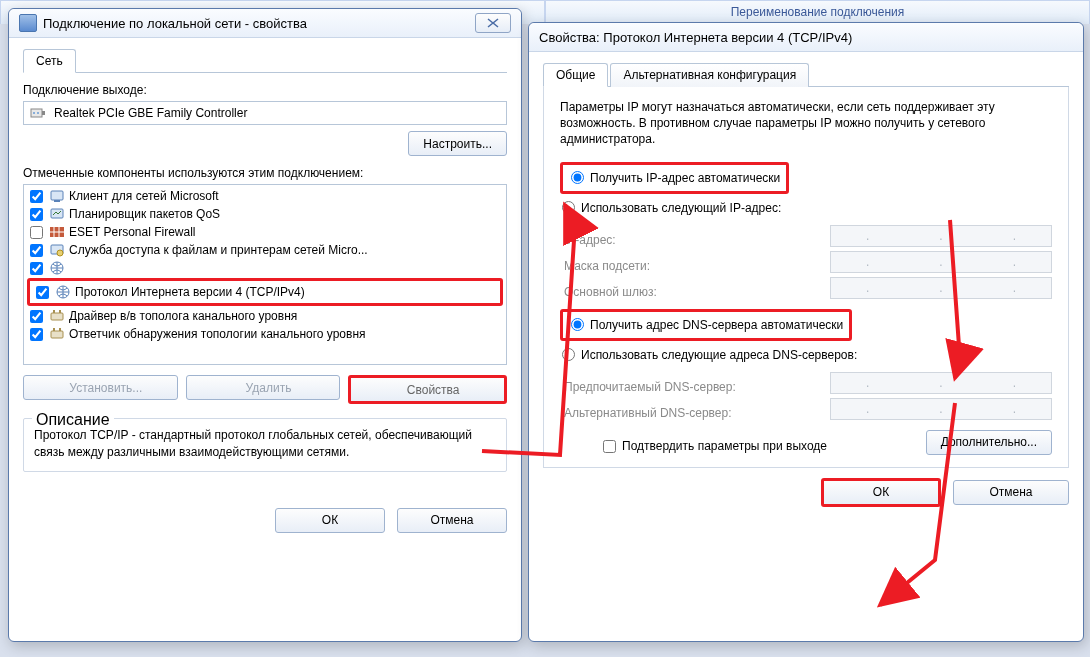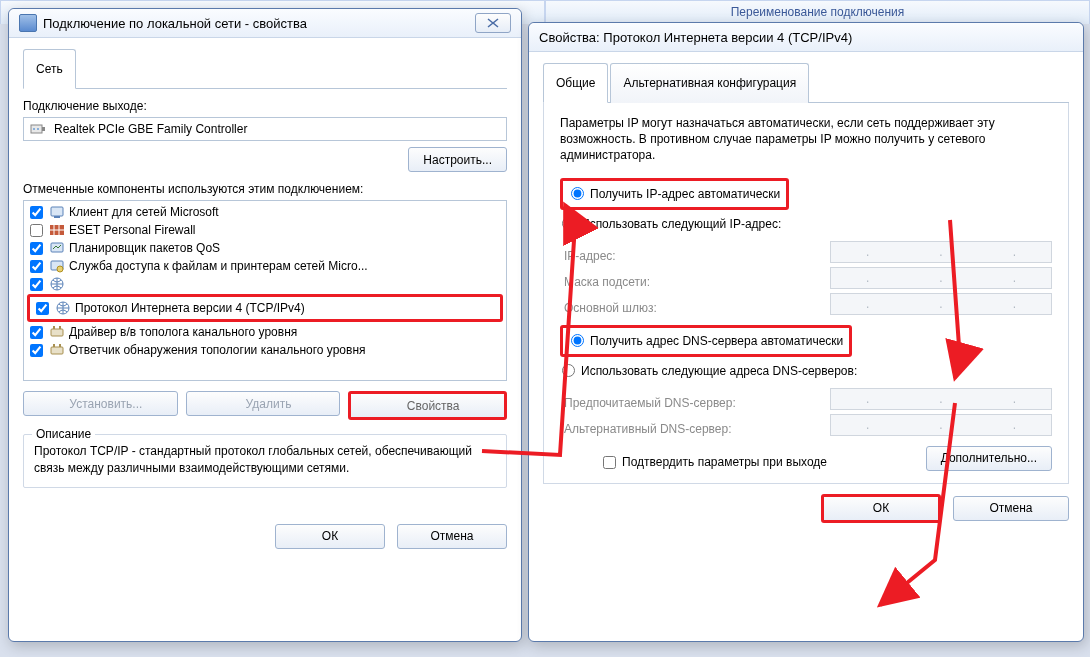--- a/index.html
+++ b/index.html
@@ -13,21 +13,21 @@
   .titlebar .title{flex:1;font-size:13px;}
   .title-icon{width:16px;height:16px;margin-right:6px;background:linear-gradient(#a0c0e8,#5b8bd0);border-radius:2px;border:1px solid #4a76b0;}
   .close-btn{width:34px;height:18px;border:1px solid #8fa5c6;border-radius:3px;
     background:linear-gradient(#fdfdfd,#e6edf7);display:flex;align-items:center;justify-content:center;}
   .close-btn svg{width:12px;height:10px;}
 
   .content{padding:10px 14px 14px;}
 
   
   .tabstrip{display:flex;border-bottom:1px solid #b7c6d8;margin-bottom:10px;}
-  .tab{padding:12px 12px;border:1px solid #b7c6d8;border-bottom:none;background:linear-gradient(#fff,#f1f4f9);
+  .tab{padding:4px 12px;border:1px solid #b7c6d8;border-bottom:none;background:linear-gradient(#fff,#f1f4f9);
     border-radius:3px 3px 0 0;margin-right:2px;position:relative;top:1px;cursor:default;}
   .tab.active{background:#fff;border-bottom:1px solid #fff;}
 
   
   .label{margin:4px 0;}
   .field-box{border:1px solid #b7c6d8;background:#fff;padding:1px 6px;display:flex;align-items:center;height:20px;}
   .adapter-icon{width:16px;height:16px;margin-right:8px;}
   .btn{display:inline-flex;align-items:center;justify-content:center;height:23px;padding:0 14px;
     border:1px solid #9fb3cf;border-radius:3px;background:linear-gradient(#fdfdfd,#e8eef7);cursor:default;}
   .btn.disabled{color:#9aa4b2;}
@@ -37,21 +37,21 @@
   .li{display:flex;align-items:center;height:18px;padding:0 4px;white-space:nowrap;}
   .li input[type=checkbox]{margin:0 4px 0 2px;}
   .li .li-icon{width:16px;height:16px;margin:0 4px 0 2px;}
 
   .three-btns{display:flex;justify-content:space-between;margin-top:10px;}
   .three-btns .btn{flex:1;margin:0 4px;padding-left:25px;}
   .three-btns .btn:first-child{margin-left:0;}
   .three-btns .btn:last-child{margin-right:0;}
 
   .groupbox{border:1px solid #d0d9e6;border-radius:2px;margin-top:14px;padding:8px 10px 10px;position:relative;}
-  .groupbox-title{position:absolute;top:-8px;left:8px;background:#fff;padding:0 4px;font-size:12px;}
+  .groupbox-title{position:absolute;top:-8px;left:8px;background:#fff;padding:0 4px;font-size:16px;}
 
   
   .desc{line-height:1.35;margin-bottom:14px;}
   .radio-row{display:flex;align-items:center;margin:3px 0 3px 2px;}
   .radio-row input[type=radio]{margin:0 6px 0 0;}
   .ipgrid{margin:6px 0 10px 4px;}
   .iprow{display:flex;align-items:flex-end;height:26px;}
   .iprow .iplabel{flex:1;color:#8a8a8a;}
   .ipinput{width:220px;height:20px;border:1px solid #d0d6de;background:#f4f6f9;color:#9aa4b2;
     display:flex;align-items:center;justify-content:space-around;font-family:inherit;}
@@ -109,34 +109,34 @@
 
       <div class="li">
         <input type="checkbox" checked="" style="">
         <svg class="li-icon" viewBox="0 0 16 16">
             <rect x="2" y="3" width="12" height="9" rx="1" fill="#d9e6f5" stroke="#5a82b8"></rect>
             <rect x="5" y="12" width="6" height="2" fill="#5a82b8"></rect>
           </svg>
         <span>Клиент для сетей Microsoft</span>
       </div>
       <div class="li">
+        <input type="checkbox" checked="" style="">
+        <svg class="li-icon" viewBox="0 0 16 16">
+            <rect x="2" y="3" width="12" height="9" rx="1" fill="#d9e6f5" stroke="#5a82b8"></rect>
+            <path d="M4 9 L7 6 L9 8 L12 5" stroke="#3a7a3a" fill="none"></path>
+          </svg>
+        <span>Планировщик пакетов QoS</span>
+      </div>
+      <div class="li">
         <input type="checkbox" style="">
         <svg class="li-icon" viewBox="0 0 16 16">
             <rect x="1" y="3" width="14" height="10" fill="#c55a3b"></rect>
             <path d="M1 8 H15 M5 3 V8 M10 8 V13 M5 8 V13 M10 3 V8" stroke="#fff" stroke-width="1"></path>
           </svg>
         <span>ESET Personal Firewall</span>
-      </div>
-      <div class="li">
-        <input type="checkbox" checked="" style="">
-        <svg class="li-icon" viewBox="0 0 16 16">
-            <rect x="2" y="3" width="12" height="9" rx="1" fill="#d9e6f5" stroke="#5a82b8"></rect>
-            <path d="M4 9 L7 6 L9 8 L12 5" stroke="#3a7a3a" fill="none"></path>
-          </svg>
-        <span>Планировщик пакетов QoS</span>
       </div>
       <div class="li">
         <input type="checkbox" checked="" style="">
         <svg class="li-icon" viewBox="0 0 16 16">
             <rect x="2" y="3" width="12" height="9" rx="1" fill="#d9e6f5" stroke="#5a82b8"></rect>
             <circle cx="11" cy="11" r="3" fill="#e8d070" stroke="#b09020"></circle>
           </svg>
         <span>Служба доступа к файлам и принтерам сетей Micro...</span>
       </div>
       <div class="li">

